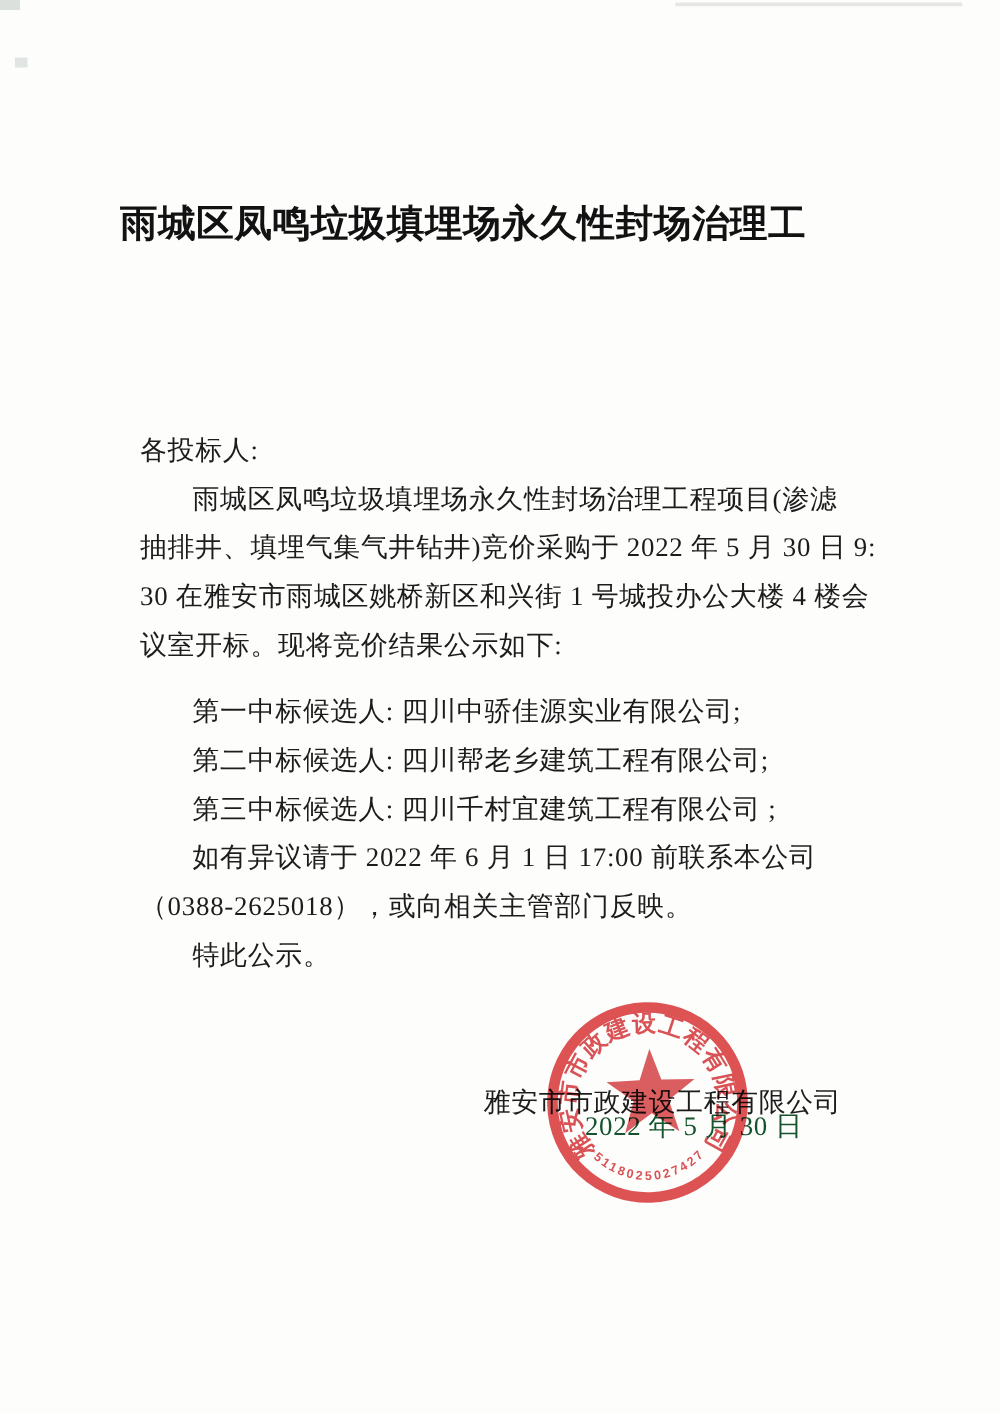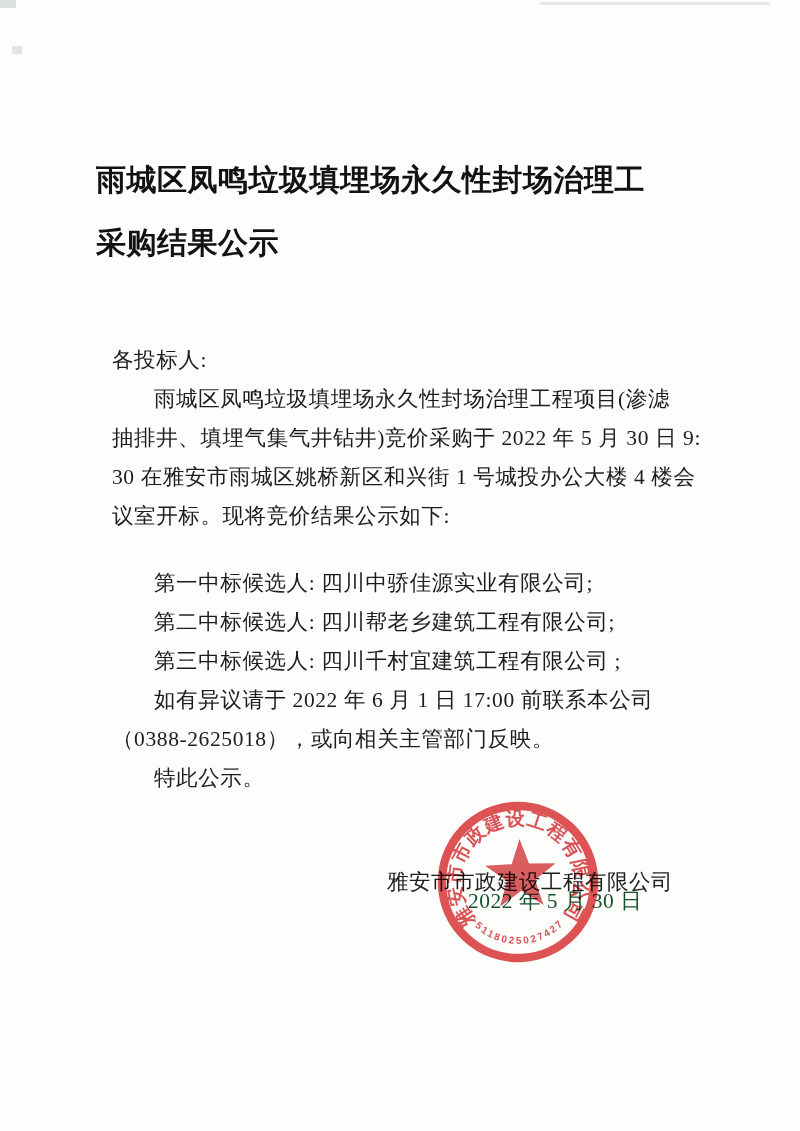--- a/index.html
+++ b/index.html
@@ -43,21 +43,21 @@
     top: 341px;
     left: 112px;
     width: 578px;
     font-size: 21.5px;
     line-height: 39px;
     letter-spacing: 0.6px;
     color: #1c1c1c;
   }
   .line { height: 39px; white-space: nowrap; }
   .indent { padding-left: 42px; }
-  .gap { margin-top: 28px; }
+  .gap { margin-top: 14px; }
 
   
   .sig-company {
     position: absolute;
     top: 867px;
     left: 387px;
     font-size: 21.5px;
     letter-spacing: 0.5px;
     color: #1c1c1c;
     white-space: nowrap;
@@ -104,21 +104,20 @@
 <body>
 
 <div class="page">
 
   <div class="artifact a1"></div>
   <div class="artifact a2"></div>
   <div class="artifact a3"></div>
 
   <div class="title">
     <div>雨城区凤鸣垃圾填埋场永久性封场治理工</div>
-    <div>采购结果公示</div>
   </div>
 
   <div class="body-text">
     <div class="line">各投标人:</div>
     <div class="line indent">雨城区凤鸣垃圾填埋场永久性封场治理工程项目(渗滤</div>
     <div class="line">抽排井、填埋气集气井钻井)竞价采购于 2022 年 5 月 30 日 9:</div>
     <div class="line">30 在雅安市雨城区姚桥新区和兴街 1 号城投办公大楼 4 楼会</div>
     <div class="line">议室开标。现将竞价结果公示如下:</div>
     <div class="line indent gap">第一中标候选人: 四川中骄佳源实业有限公司;</div>
     <div class="line indent">第二中标候选人: 四川帮老乡建筑工程有限公司;</div>

